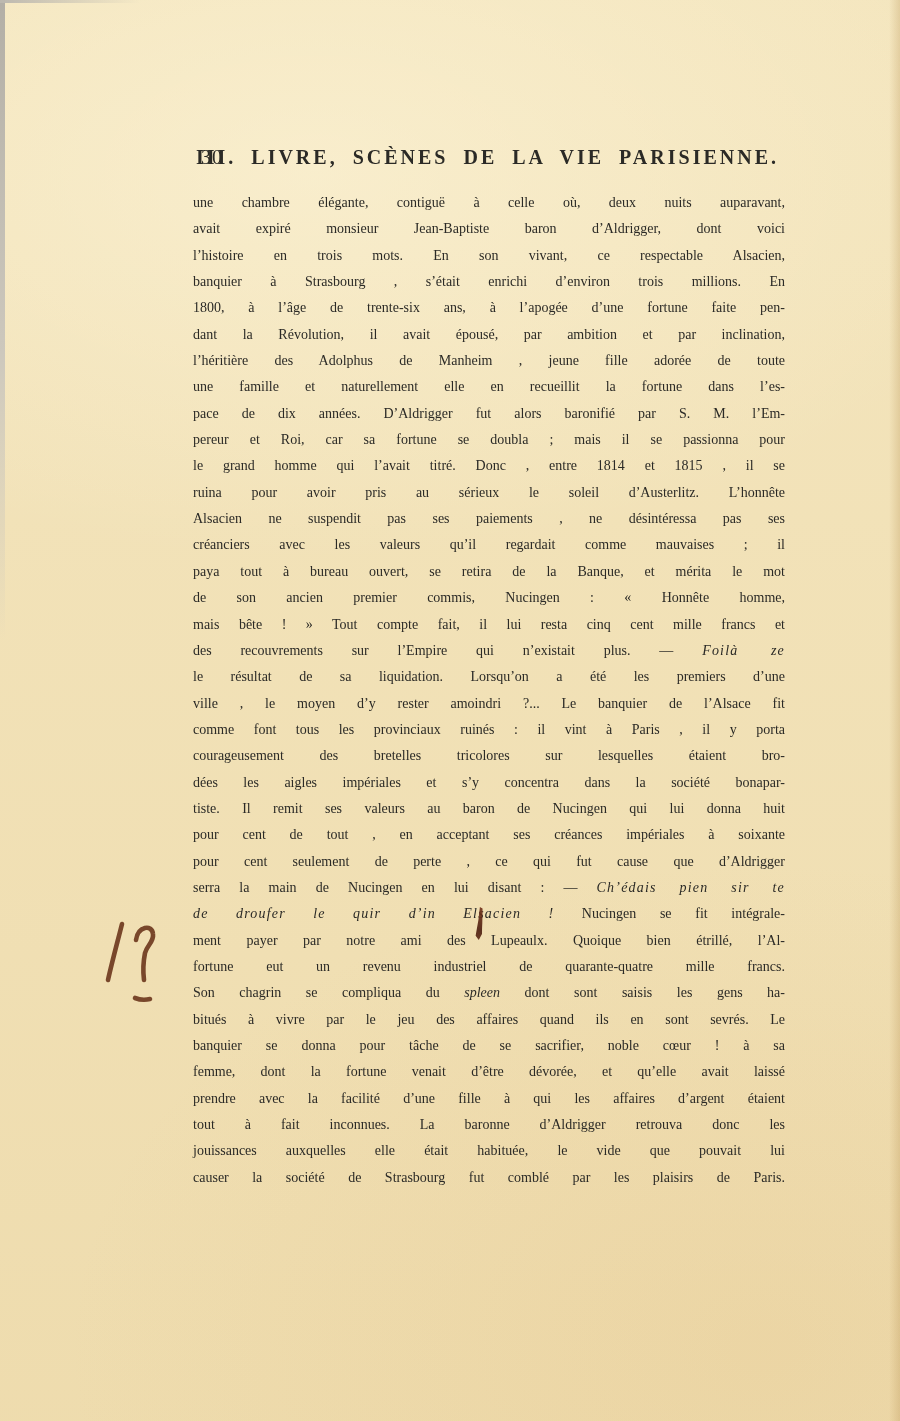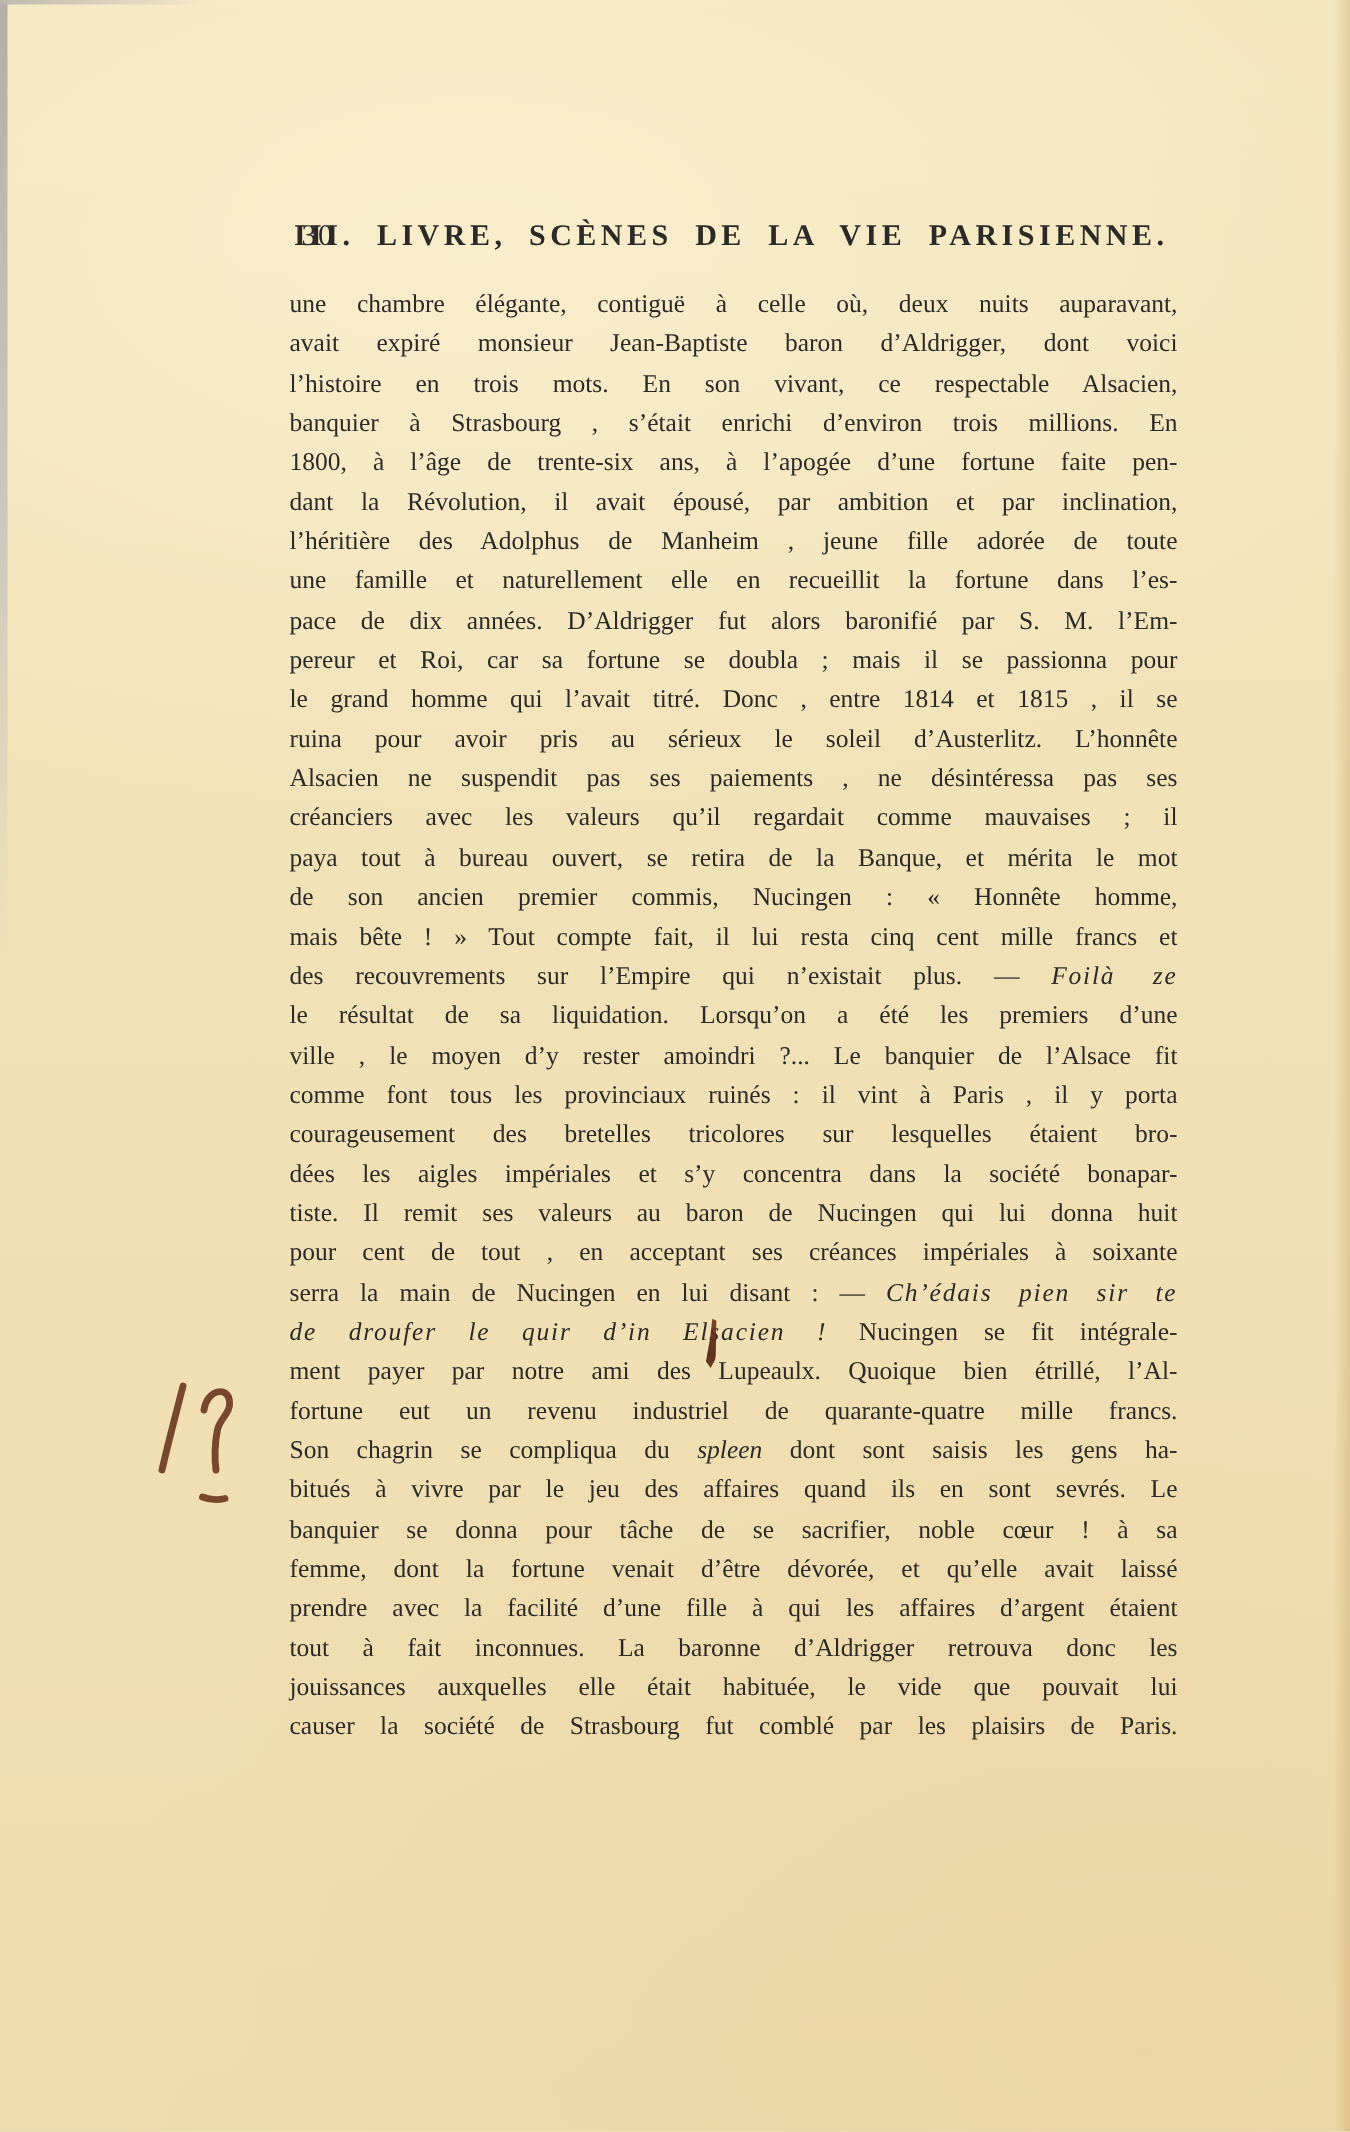--- a/index.html
+++ b/index.html
@@ -41,21 +41,21 @@
   }
   .hdr .running{
     display:inline-block;
     font-size:20px;font-weight:700;letter-spacing:3px;word-spacing:7px;
     white-space:nowrap;
     transform:translateX(-6px);
   }
   .lines{margin-top:20px;}
   .line{
     width:592px;height:26.35px;line-height:26.35px;
-    font-size:17px;
+    font-size:14px;
     text-align:justify;text-align-last:justify;text-justify:inter-word;
     white-space:normal;overflow:visible;
   }
   .seg{ }
   .italic{font-style:italic;font-family:Liberation Serif, serif;}
   .wide{letter-spacing:1.2px;word-spacing:2.5px;}
   .ink-mark{position:relative;}
   .ink-mark::after{
     content:"";position:absolute;left:-2px;top:1px;width:7px;height:33px;
     background:linear-gradient(to bottom,#73331b,#4c1d0e 70%,#5d2a15);
@@ -100,20 +100,21 @@
         <div class="line"><span class="seg">de son ancien premier commis, Nucingen : « Honnête homme,</span></div>
         <div class="line"><span class="seg">mais bête ! » Tout compte fait, il lui resta cinq cent mille francs et</span></div>
         <div class="line"><span class="seg">des recouvrements sur l’Empire qui n’existait plus. — </span><span class="seg italic wide">Foilà ze</span></div>
         <div class="line"><span class="seg">le résultat de sa liquidation. Lorsqu’on a été les premiers d’une</span></div>
         <div class="line"><span class="seg">ville , le moyen d’y rester amoindri ?... Le banquier de l’Alsace fit</span></div>
         <div class="line"><span class="seg">comme font tous les provinciaux ruinés : il vint à Paris , il y porta</span></div>
         <div class="line"><span class="seg">courageusement des bretelles tricolores sur lesquelles étaient bro-</span></div>
         <div class="line"><span class="seg">dées les aigles impériales et s’y concentra dans la société bonapar-</span></div>
         <div class="line"><span class="seg">tiste. Il remit ses valeurs au baron de Nucingen qui lui donna huit</span></div>
         <div class="line"><span class="seg">pour cent de tout , en acceptant ses créances impériales à soixante</span></div>
+        <div class="line"><span class="seg">pour cent seulement de perte , ce qui fut cause que d’Aldrigger</span></div>
         <div class="line"><span class="seg">serra la main de Nucingen en lui disant : — </span><span class="seg italic wide">Ch’édais pien sir te</span></div>
         <div class="line"><span class="seg italic wide">de droufer le quir d’in El</span><span class="seg italic wide ink-mark">s</span><span class="seg italic wide">acien ! </span><span class="seg">Nucingen se fit intégrale-</span></div>
         <div class="line"><span class="seg">ment payer par notre ami des Lupeaulx. Quoique bien étrillé, l’Al-</span></div>
         <div class="line"><span class="seg">fortune eut un revenu industriel de quarante-quatre mille francs.</span></div>
         <div class="line"><span class="seg">Son chagrin se compliqua du </span><span class="seg italic">spleen</span><span class="seg"> dont sont saisis les gens ha-</span></div>
         <div class="line"><span class="seg">bitués à vivre par le jeu des affaires quand ils en sont sevrés. Le</span></div>
         <div class="line"><span class="seg">banquier se donna pour tâche de se sacrifier, noble cœur ! à sa</span></div>
         <div class="line"><span class="seg">femme, dont la fortune venait d’être dévorée, et qu’elle avait laissé</span></div>
         <div class="line"><span class="seg">prendre avec la facilité d’une fille à qui les affaires d’argent étaient</span></div>
         <div class="line"><span class="seg">tout à fait inconnues. La baronne d’Aldrigger retrouva donc les</span></div>

